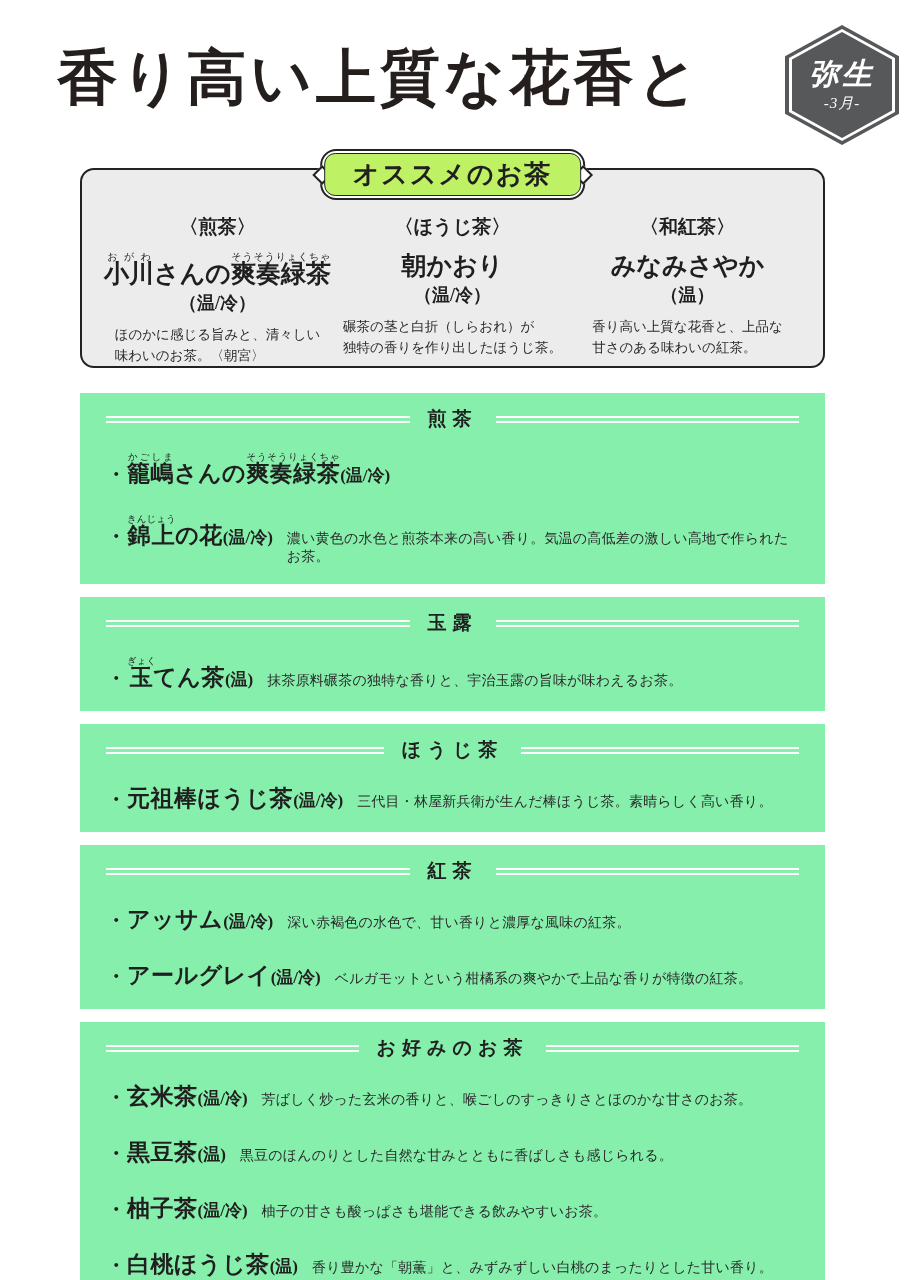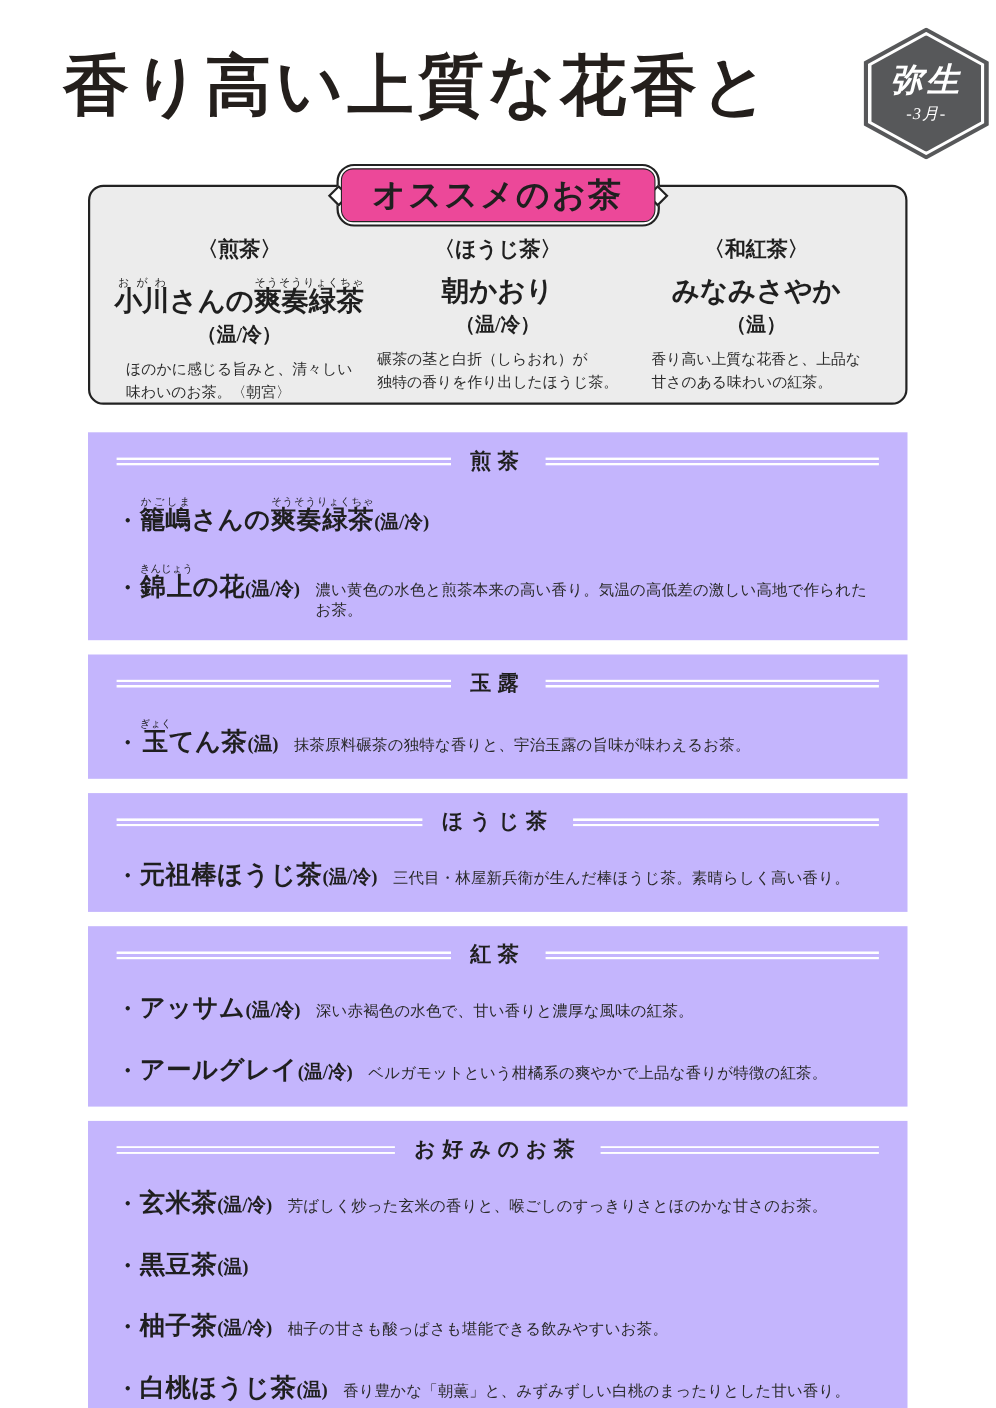--- a/index.html
+++ b/index.html
@@ -43,22 +43,22 @@
     border:2px solid #222222; border-radius:14px;
   }
   .reco-label {
     position:absolute; top:-21px; left:50%; transform:translateX(-50%);
     background:#ffffff; border:2px solid #222222; border-radius:16px;
     padding:2px; z-index:3;
   }
   .reco-label-inner {
     border:1.5px solid #222222; border-radius:11px;
     padding:3px 28px;
-    font-size:30px; font-weight:700; letter-spacing:2px; white-space:nowrap;
-    background:#ec4899;
+    font-size:26px; font-weight:700; letter-spacing:2px; white-space:nowrap;
+    background:#bef264;
   }
   .reco-label::before, .reco-label::after {
     content:""; position:absolute; top:50%; width:10px; height:10px;
     background:#ffffff; border:2px solid #222222;
     transform:translateY(-50%) rotate(45deg); z-index:-1;
   }
   .reco-label::before { left:-7px; }
   .reco-label::after  { right:-7px; }
 
   .reco-cols {
@@ -71,39 +71,39 @@
   .reco-temp { font-size:18px; font-weight:700; margin-top:2px; }
   .reco-desc {
     display:inline-block; text-align:left;
     font-size:13.5px; line-height:1.6; margin-top:9px;
     white-space:pre-line; color:#2a2a2a;
   }
 
   
   .sections { position:absolute; top:393px; left:80px; width:745px; }
   .section {
-    background:#c4b5fd;
+    background:#86efac;
     padding:13px 26px 18px 26px;
     margin-bottom:13px;
   }
   .sec-header { display:flex; align-items:center; }
   .sec-line {
     flex:1; height:7px;
     background:linear-gradient(#ffffff 0 2px, transparent 2px 5px, #ffffff 5px 7px);
   }
   .sec-title {
     padding:0 18px;
     font-size:19px; font-weight:700; letter-spacing:6px; white-space:nowrap;
   }
   .item {
     display:flex; align-items:baseline;
     margin-top:25px;
   }
   .item .bullet { font-size:20px; font-weight:700; margin-right:1px; }
-  .tea-name { font-size:23px; font-weight:700; letter-spacing:0.5px; white-space:nowrap; }
+  .tea-name { font-size:23px; font-weight:700; letter-spacing:0.5px; white-space:nowrap;font-family:Liberation Mono, monospace; }
   .tea-temp { font-size:17px; font-weight:700; white-space:nowrap; }
   .tea-desc { font-size:14px; color:#2a2a2a; margin-left:14px; letter-spacing:0.2px; }
 
   ruby rt { font-size:9.5px; letter-spacing:0; font-weight:400; }
   .reco-name ruby rt { font-size:10px; }
 
   
   .items .item:first-child { margin-top:20px; }
 </style>
 </head>
@@ -239,20 +239,21 @@
     <span class="bullet">・</span>
     <span class="tea-name">玄米茶</span>
     <span class="tea-temp">(温/冷)</span>
     <span class="tea-desc">芳ばしく炒った玄米の香りと、喉ごしのすっきりさとほのかな甘さのお茶。</span>
   </div>
 
   <div class="item">
     <span class="bullet">・</span>
     <span class="tea-name">黒豆茶</span>
     <span class="tea-temp">(温)</span>
+    <span class="tea-desc">黒豆のほんのりとした自然な甘みとともに香ばしさも感じられる。</span>
   </div>
 
   <div class="item">
     <span class="bullet">・</span>
     <span class="tea-name">柚子茶</span>
     <span class="tea-temp">(温/冷)</span>
     <span class="tea-desc">柚子の甘さも酸っぱさも堪能できる飲みやすいお茶。</span>
   </div>
 
   <div class="item">

